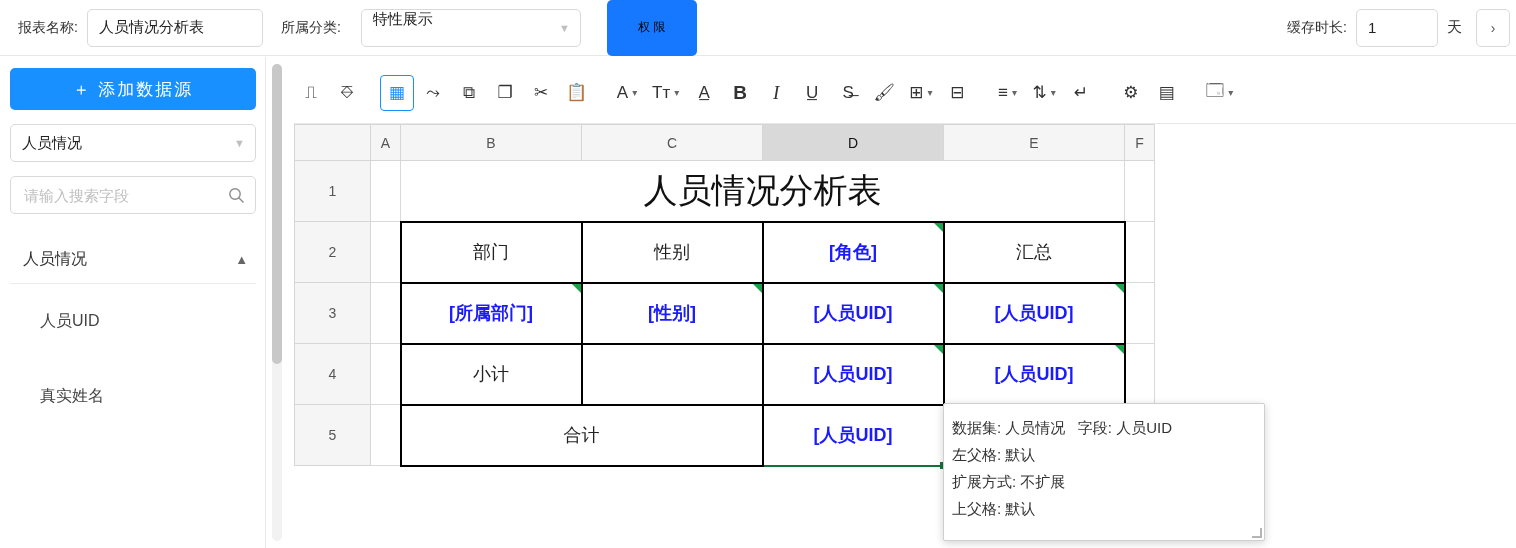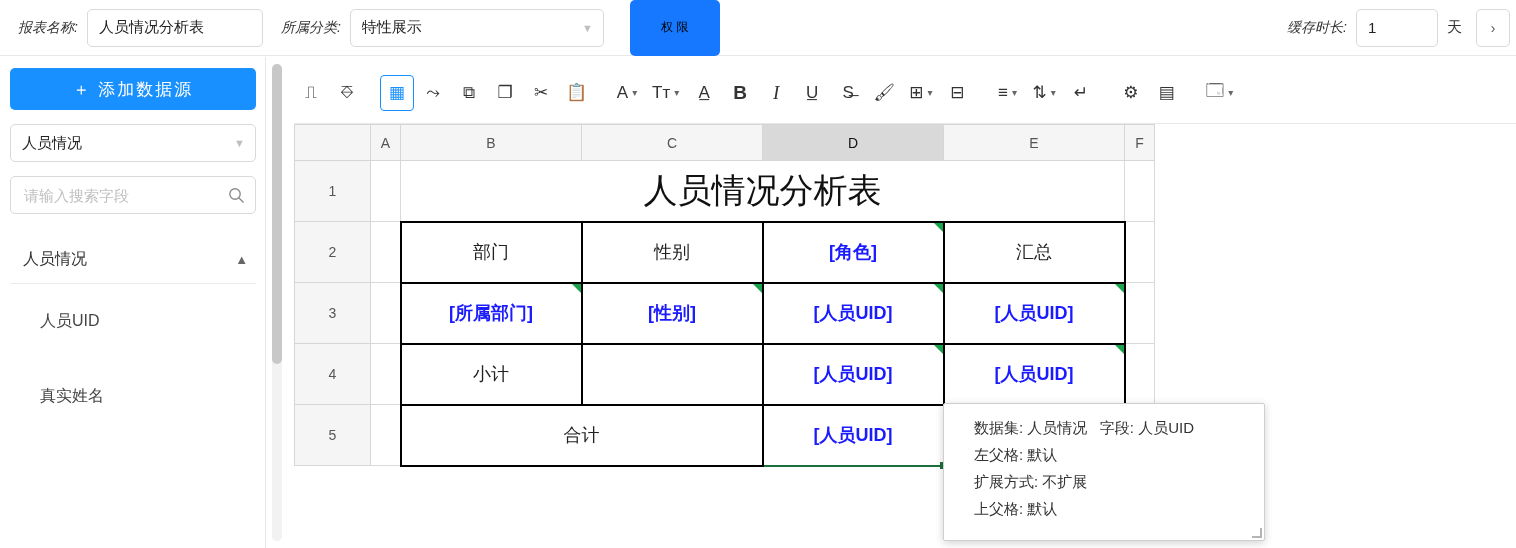--- a/index.html
+++ b/index.html
@@ -16,32 +16,32 @@
   .topbar {
     position: absolute; left: 0; top: 0; width: 1516px; height: 56px;
     background: #ffffff;
     display: flex; align-items: center;
     border-bottom: 1px solid #e8e8e8;
   }
   .app-title {
     font-size: 21px; font-weight: 600; color: #222;
     margin-left: 10px; letter-spacing: 1px;
   }
-  .field-label { font-size: 14px; color: #333; margin-left: 18px; font-style: italic; }
+  .field-label { font-size: 14px; color: #333; margin-left: 18px; }
   .text-input {
     height: 38px; border: 1px solid #d9d9d9; border-radius: 5px;
     background: #fff; font-size: 15px; color: #222;
     padding: 0 11px; margin-left: 9px; outline: none;
   }
   #report-name-input { width: 176px; }
   .select-box {
     height: 38px; border: 1px solid #d9d9d9; border-radius: 5px;
     background: #fff; font-size: 15px; color: #222;
-    padding: 0 11px; margin-left: 9px;
-    display: flex; align-items: center; width: 254px;
+    padding: 0 11px; margin-left: 20px;
+    display: flex; width: 220px;
     position: relative;
   }
   .select-box .caret {
     position: absolute; right: 10px; top: 50%; transform: translateY(-50%);
     color: #bfbfbf; font-size: 11px;
   }
   .btn-primary {
     margin-left: 26px;
     height: 56px; min-width: 90px;
     background: #1678ff; color: #000000; border: none; border-radius: 5px;
@@ -156,21 +156,21 @@
   .sel-handle {
     position: absolute; right: -4px; bottom: -4px;
     width: 7px; height: 7px; background: #19703a;
   }
 
   
   .info-popup {
     position: absolute; left: 943px; top: 403px; width: 322px; height: 138px;
     background: #fff; border: 1px solid #cfcfcf; border-radius: 2px;
     box-shadow: 0 2px 8px rgba(0,0,0,.18);
-    padding: 10px 30px; font-size: 15px; color: #333; line-height: 27px;
+    padding: 10px 8px; font-size: 15px; color: #333; line-height: 27px;
   }
   .info-popup .resize {
     position: absolute; right: 2px; bottom: 2px; width: 10px; height: 10px;
     border-right: 2px solid #b5b5b5; border-bottom: 2px solid #b5b5b5;
   }
   svg { display: block; }
 </style>
 </head>
 <body>
 

